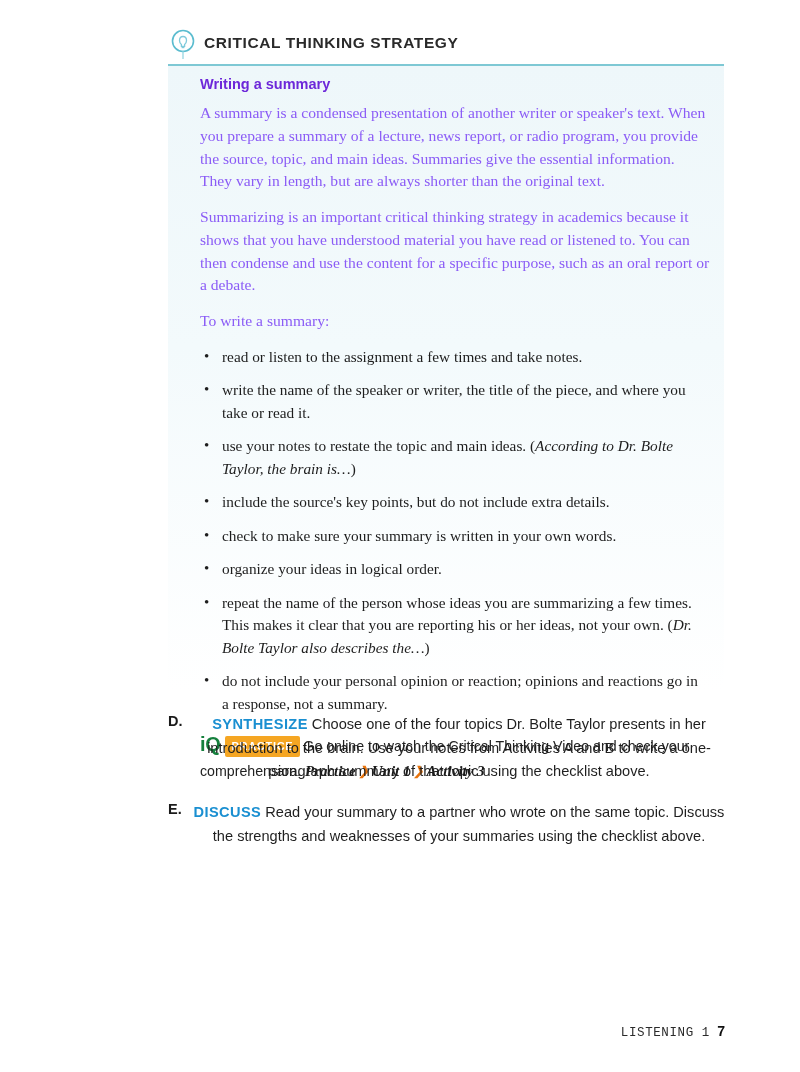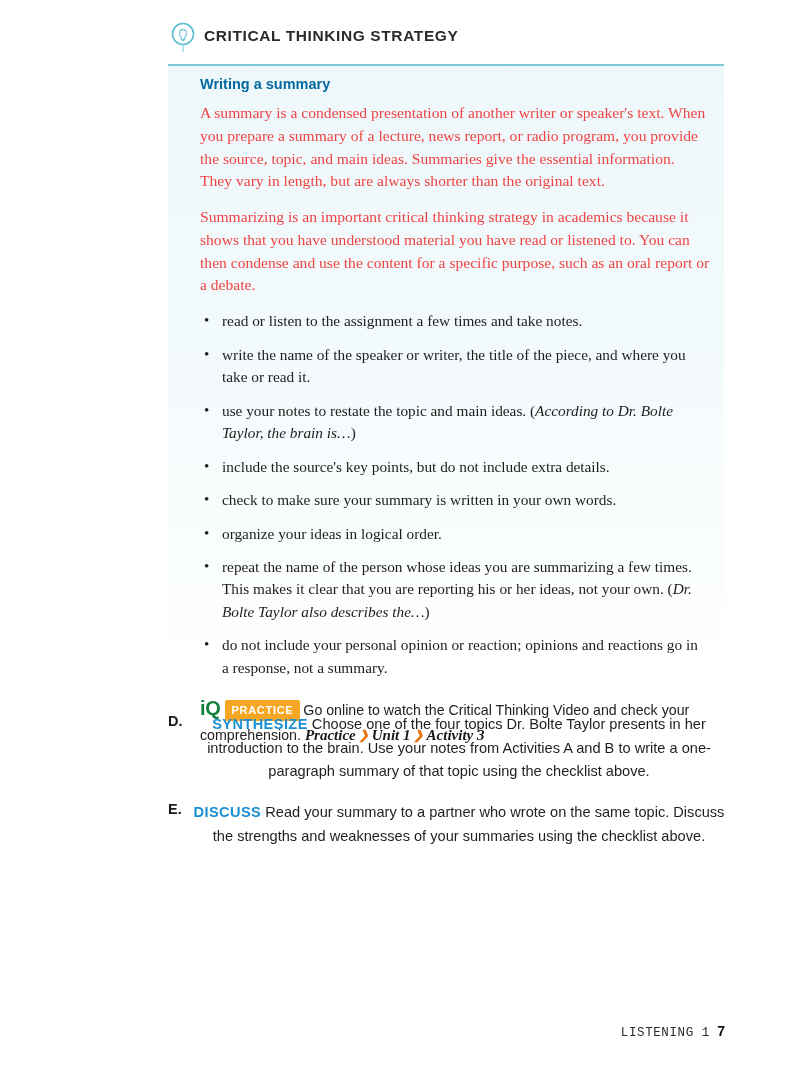--- a/index.html
+++ b/index.html
@@ -18,21 +18,21 @@
   .page {
     position: relative;
     width: 800px;
     height: 1072px;
   }
 
   
   .strategy-box {
     position: absolute;
     left: 168px;
-    top: 21px;
+    top: 28px;
     width: 556px;
     padding: 0;
   }
   .strategy-header {
     display: flex;
     align-items: center;
     gap: 8px;
     padding-left: 0;
     position: relative;
   }
@@ -70,28 +70,28 @@
   .strategy-content {
     position: absolute;
     left: 200px;
     top: 76px;
     width: 510px;
   }
   .sub-head {
     font-family: "Liberation Sans", sans-serif;
     font-size: 14.5px;
     font-weight: 700;
-    color: #0369a1;
+    color: #6d28d9;
     margin: 0 0 10px 0;
   }
   .para {
     font-size: 15.6px;
     line-height: 1.46;
     margin: 0 0 13px 0;
-    color: #ef4444;
+    color: #8b5cf6;
   }
   ul.steps {
     list-style: none;
     margin: 4px 12px 0 0;
     padding: 0;
   }
   ul.steps li {
     position: relative;
     padding-left: 22px;
     font-size: 15.3px;
@@ -215,20 +215,21 @@
       <span class="strategy-title">CRITICAL THINKING STRATEGY</span>
     </div>
   </div>
   <div class="header-rule"></div>
 
   <div class="strategy-content">
     <div class="sub-head">Writing a summary</div>
 
     <p class="para">A summary is a condensed presentation of another writer or speaker's text. When you prepare a summary of a lecture, news report, or radio program, you provide the source, topic, and main ideas. Summaries give the essential information. They vary in length, but are always shorter than the original text.</p>
     <p class="para">Summarizing is an important critical thinking strategy in academics because it shows that you have understood material you have read or listened to. You can then condense and use the content for a specific purpose, such as an oral report or a debate.</p>
+    <p class="para">To write a summary:</p>
 
     <ul class="steps">
       <li><span>read or listen to the assignment a few times and take notes.</span></li>
       <li><span>write the name of the speaker or writer, the title of the piece, and where you take or read it.</span></li>
       <li><span>use your notes to restate the topic and main ideas. (</span><span class="ital">According to Dr. Bolte Taylor, the brain is…</span><span>)</span></li>
       <li><span>include the source's key points, but do not include extra details.</span></li>
       <li><span>check to make sure your summary is written in your own words.</span></li>
       <li><span>organize your ideas in logical order.</span></li>
       <li><span>repeat the name of the person whose ideas you are summarizing a few times. This makes it clear that you are reporting his or her ideas, not your own. (</span><span class="ital">Dr. Bolte Taylor also describes the…</span><span>)</span></li>
       <li><span>do not include your personal opinion or reaction; opinions and reactions go in a response, not a summary.</span></li>

